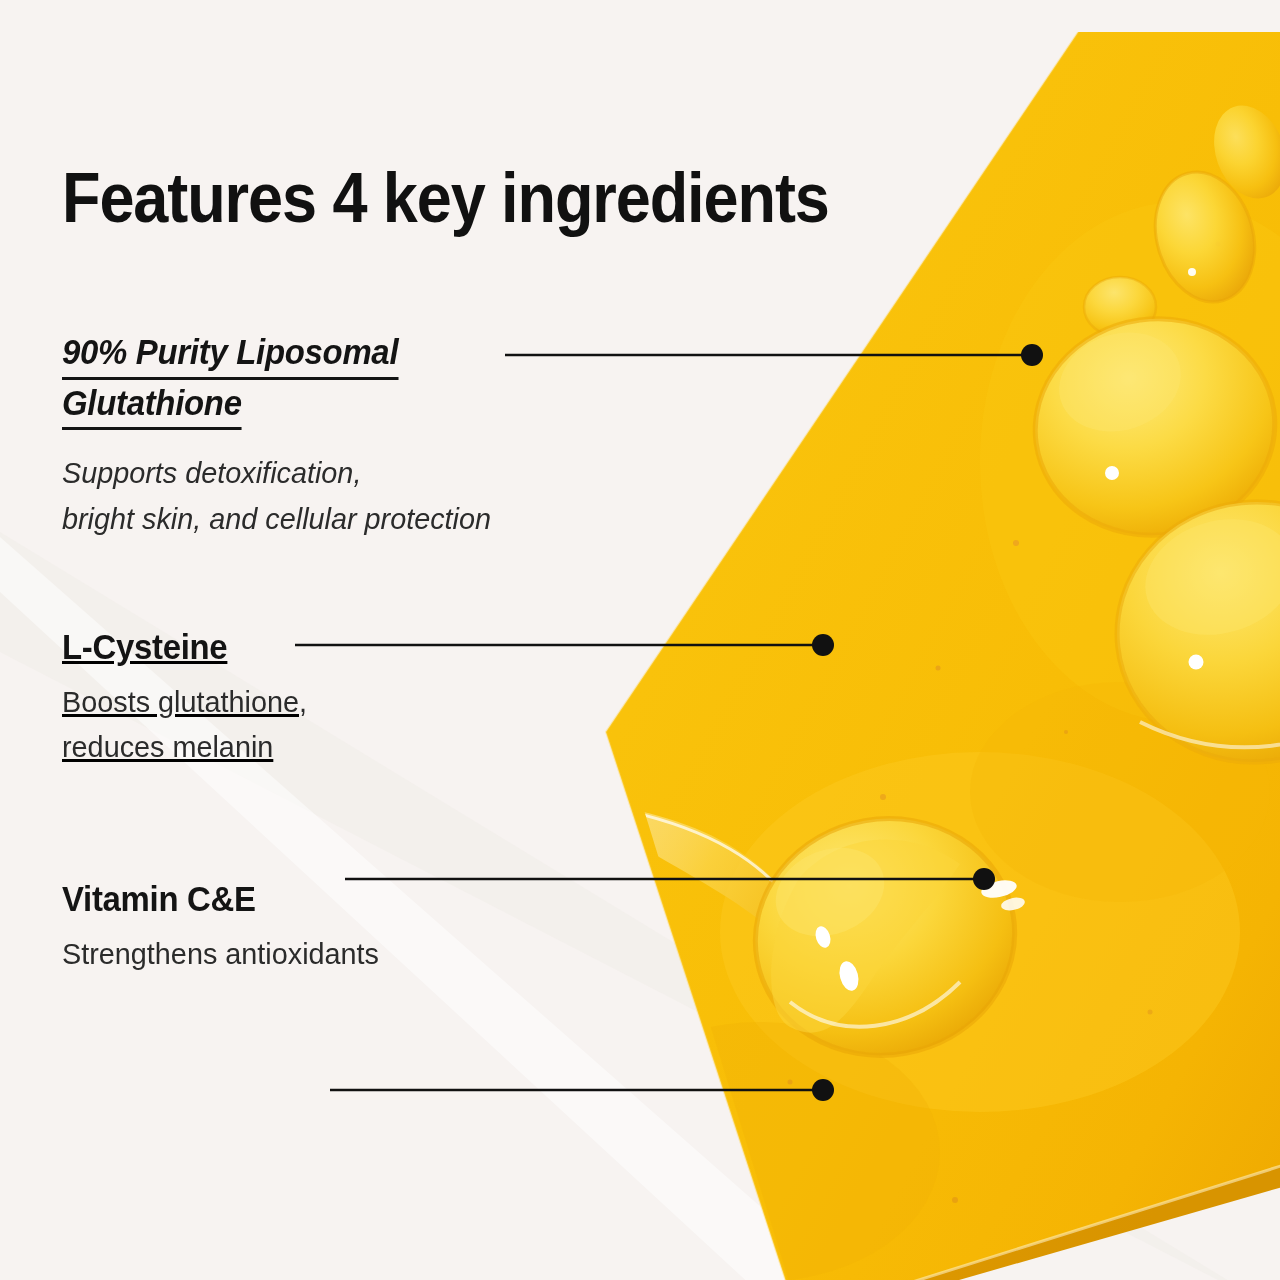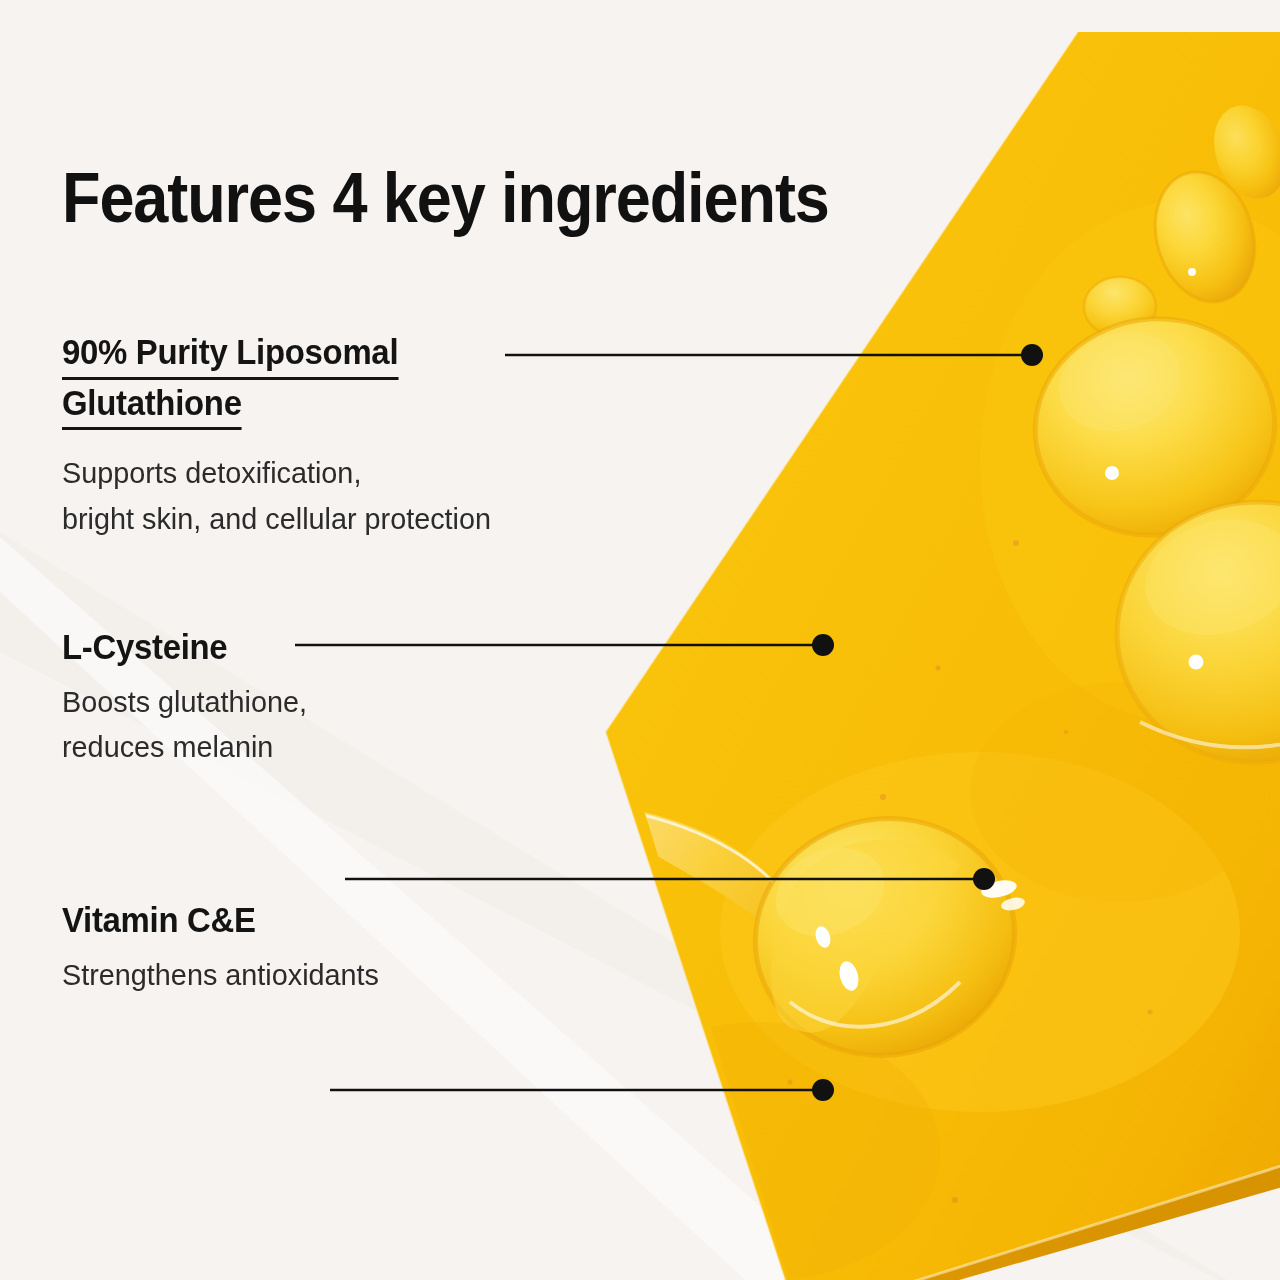--- a/index.html
+++ b/index.html
@@ -73,25 +73,25 @@
     font-weight: 400;
     font-size: 30px;
     line-height: 1.52;
     color: #2b2b2b;
     margin: 0;
     white-space: pre-line;
     transform: scaleX(0.96);
     transform-origin: left top;
   }
 
-  #ing-0 { top: 297px; }
+  #ing-0 { top: 297px; font-style: italic; }
   #ing-0 .ing-desc { margin-top: 20px; }
-  #ing-1 { top: 592px; }
+  #ing-1 { top: 592px; text-decoration: underline; }
   #ing-1 .ing-desc { margin-top: 8px; }
-  #ing-2 { top: 865px; }
+  #ing-2 { top: 844px; }
   #ing-2 .ing-desc { margin-top: 8px; }
   #ing-3 { top: 1033px; }
   #ing-3 .ing-desc { margin-top: 8px; }
 
   
   #leaders {
     position: absolute;
     inset: 0;
     width: 1280px;
     height: 1280px;

